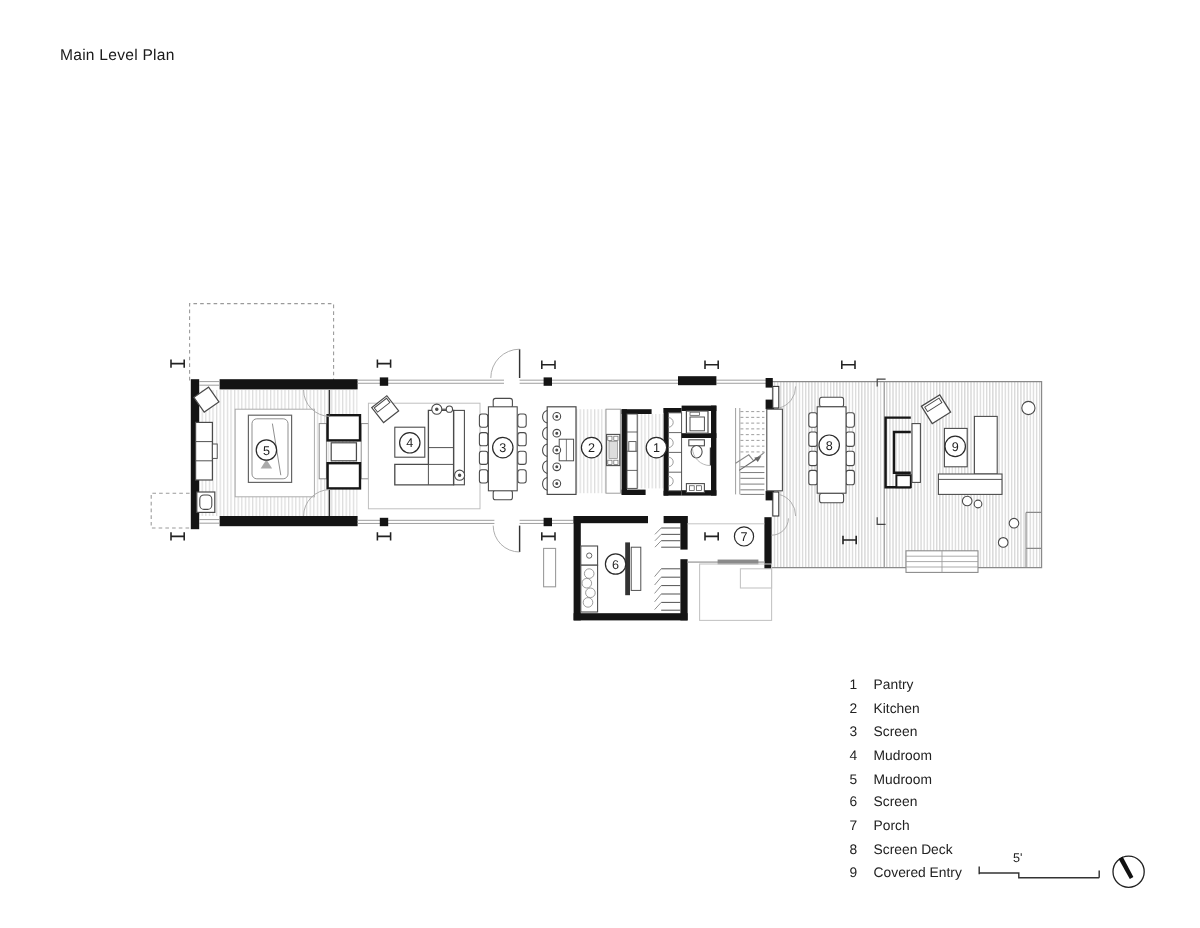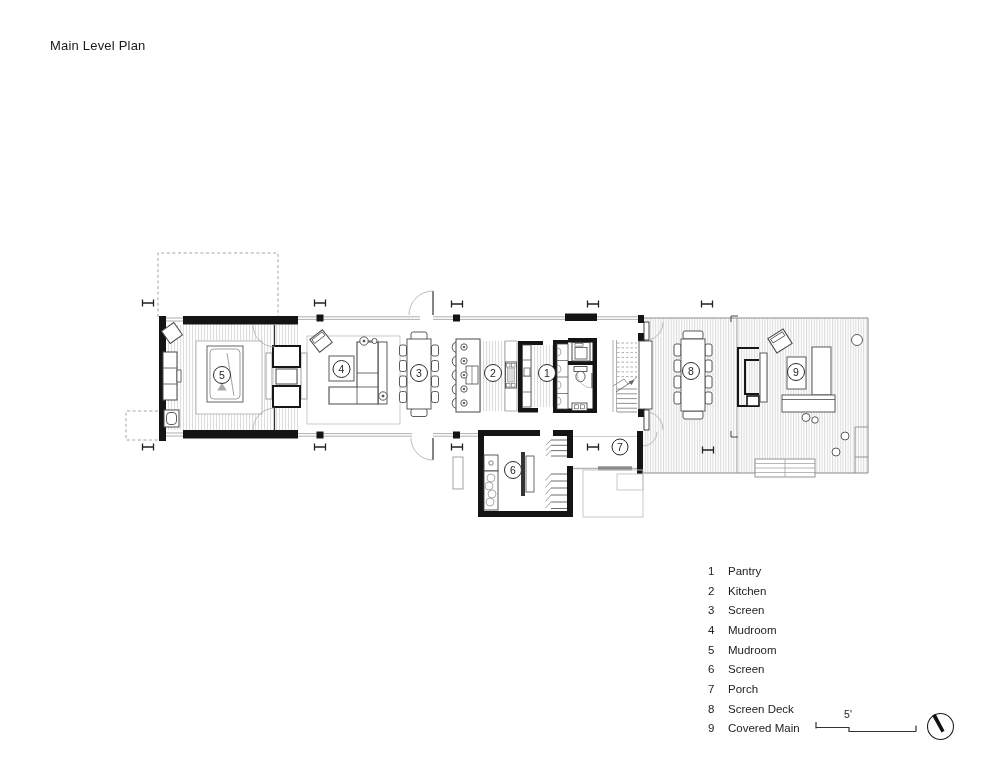--- a/index.html
+++ b/index.html
@@ -426,21 +426,21 @@
     <div class="row">
       <span class="num">7</span>
       <span class="name">Porch</span>
     </div>
     <div class="row">
       <span class="num">8</span>
       <span class="name">Screen Deck</span>
     </div>
     <div class="row">
       <span class="num">9</span>
-      <span class="name">Covered Main</span>
+      <span class="name">Covered Entry</span>
     </div>
   </div>
 
   <svg class="scalebar" width="120" height="40" viewBox="0 0 120 40">
     <path d="M6,19 V25.5 M6,24.5 H39 V28.5 H106 M106,22.5 V28.5" fill="none" stroke="#333" stroke-width="1.2"></path>
     <text x="38" y="15" text-anchor="middle" font-size="10.5" fill="#1f1f1f">5'</text>
   </svg>
 
   <svg class="northarrow" width="46" height="46" viewBox="0 0 46 46">
     <circle cx="22.5" cy="21.5" r="13" fill="none" stroke="#222" stroke-width="1.1"></circle>

